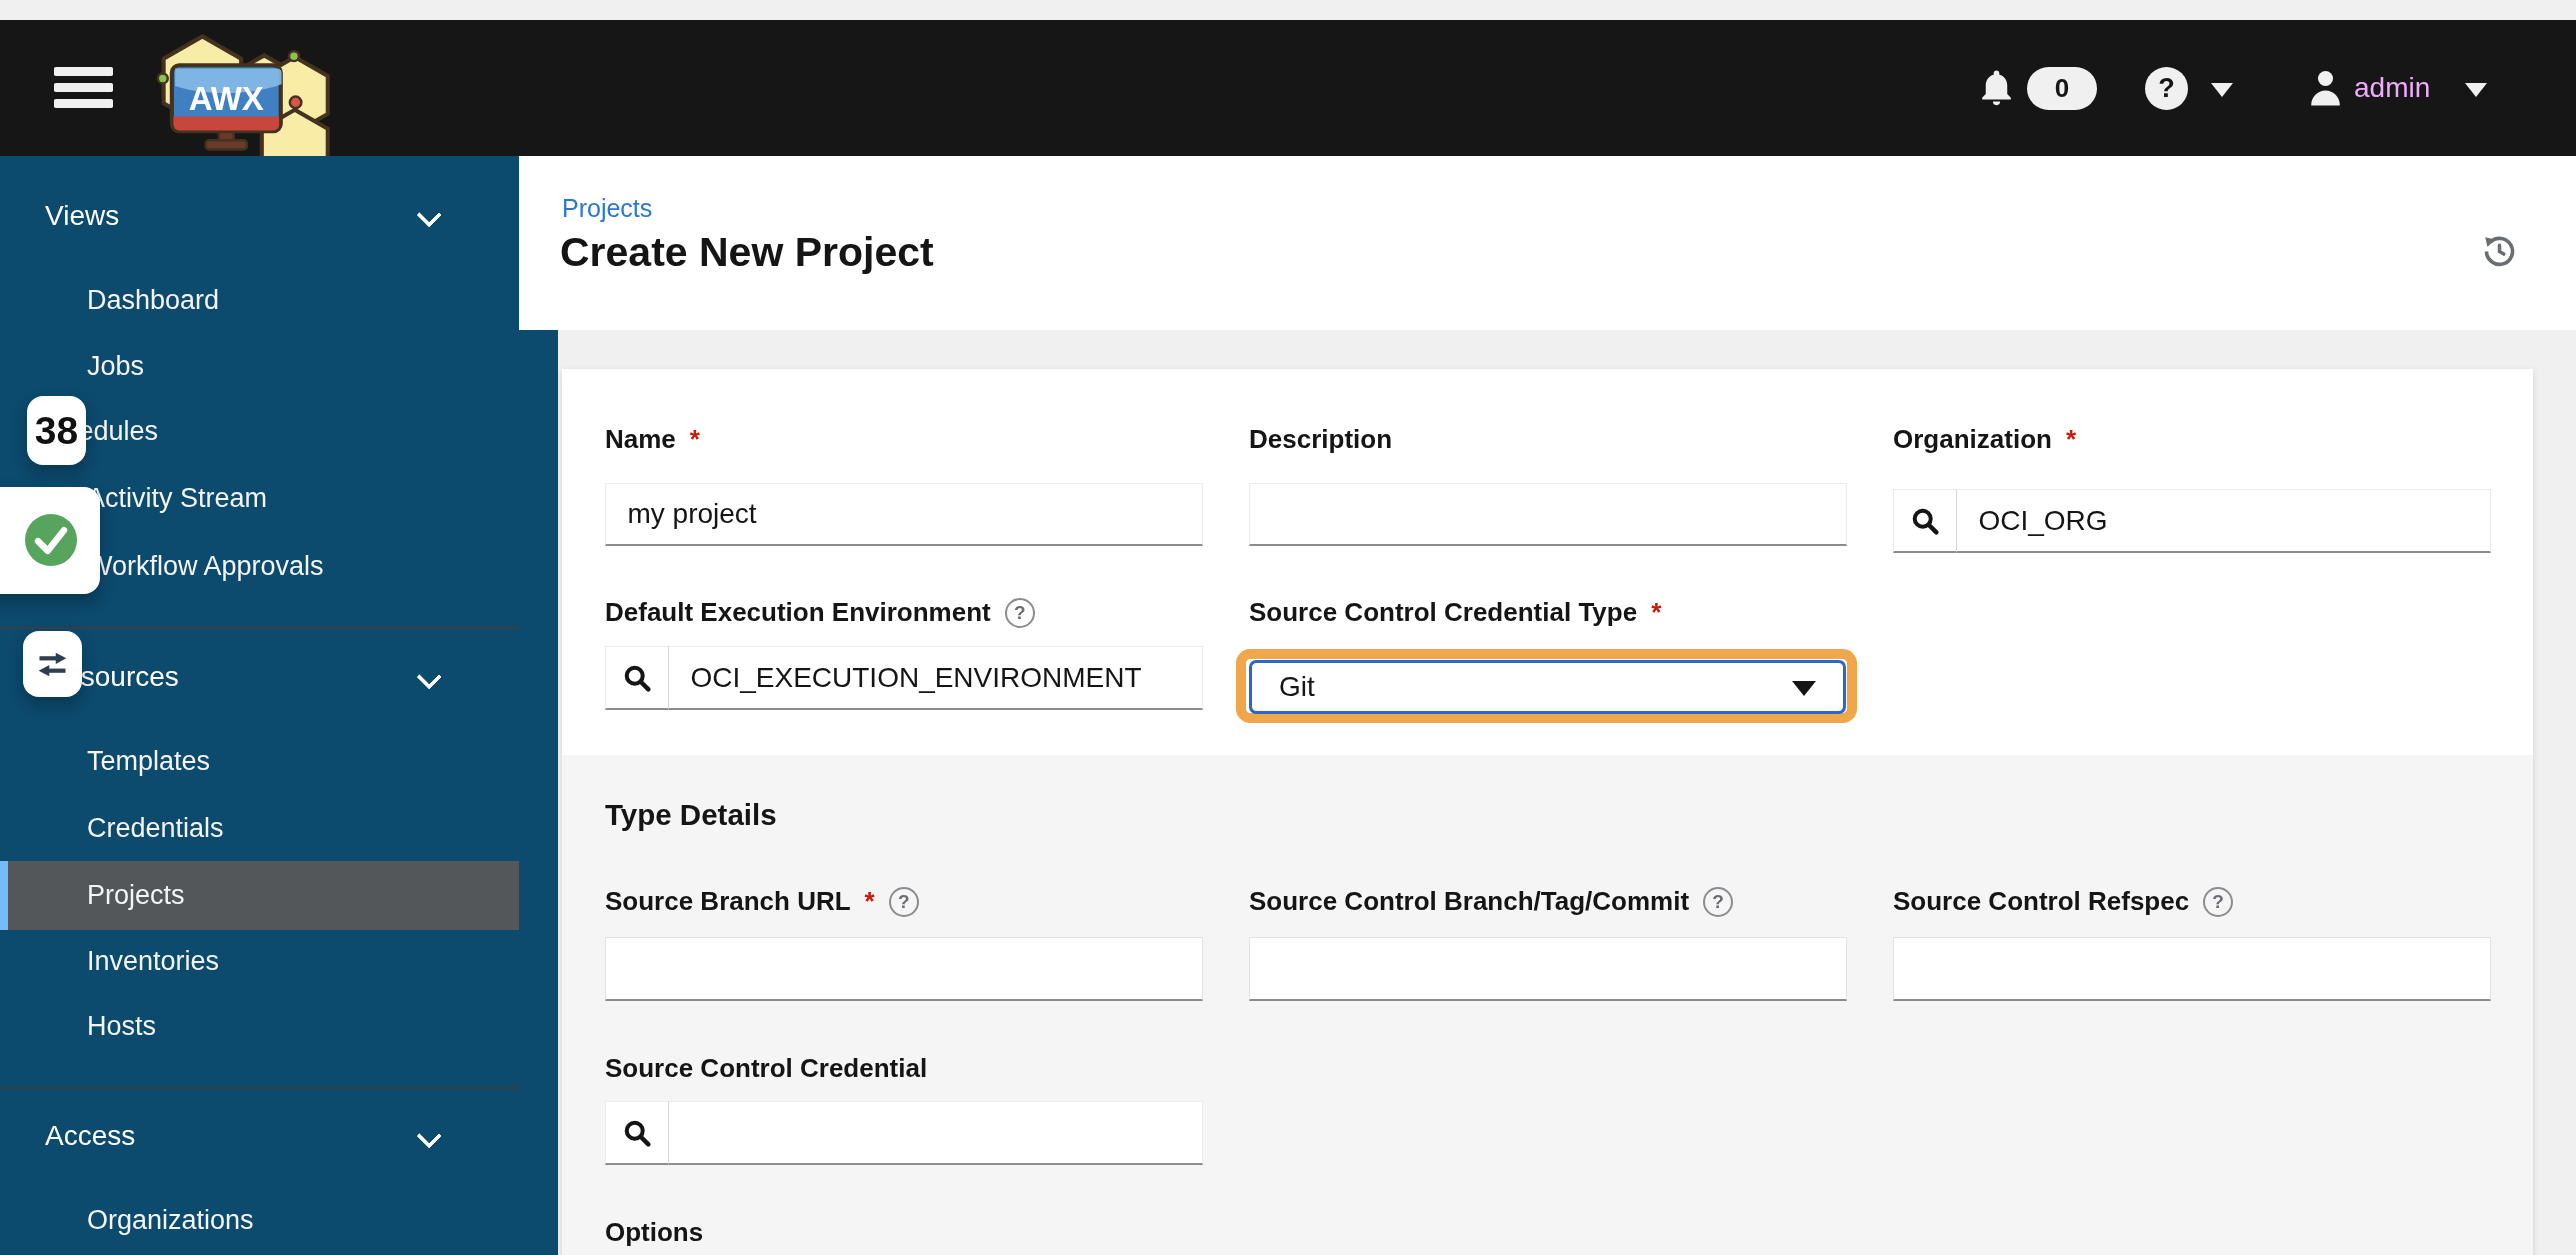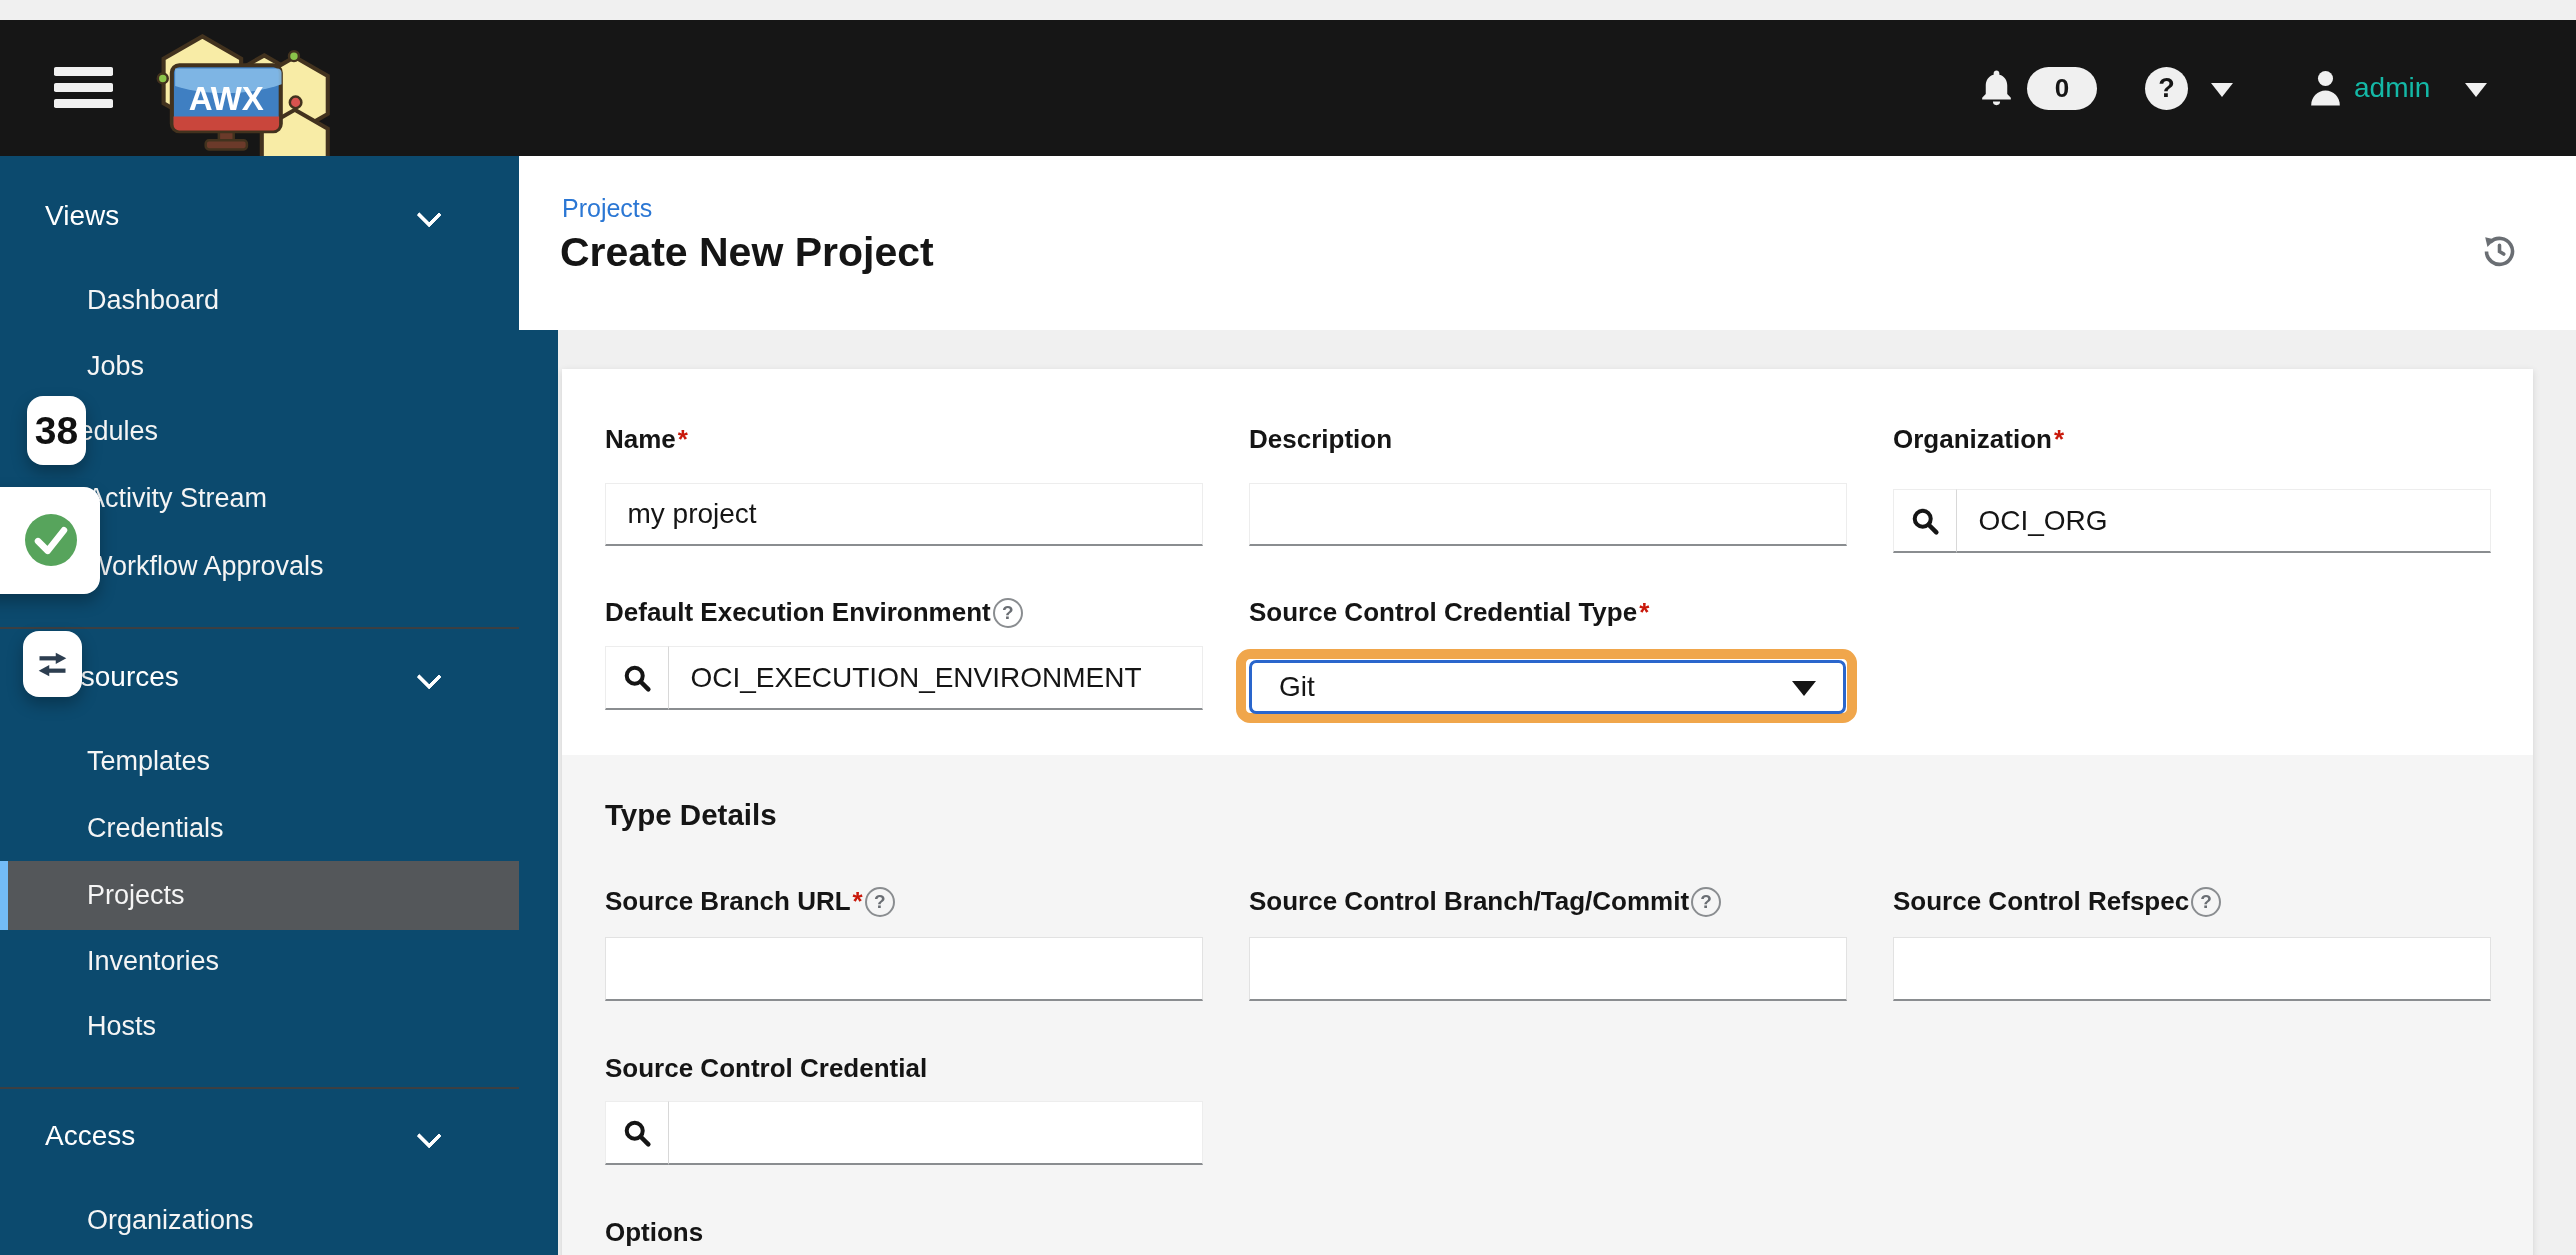--- a/index.html
+++ b/index.html
@@ -16,21 +16,21 @@
   .pill{position:absolute;left:77px;top:47px;min-width:70px;height:43px;background:#f0f0f0;border-radius:21.5px;
         display:flex;align-items:center;justify-content:center;font-size:26px;font-weight:700;color:#161616;}
   .qcircle{position:absolute;left:195px;top:47px;width:43px;height:43px;border-radius:50%;background:#f0f0f0;
         display:flex;align-items:center;justify-content:center;font-size:27px;font-weight:700;color:#161616;}
   .caret{position:absolute;width:0;height:0;border-left:11.6px solid transparent;border-right:11.6px solid transparent;
         border-top:14.3px solid #f0f0f0;}
   .caret.c1{left:261px;top:63px;}
   .caret.c2{left:515px;top:63px;}
   .person{position:absolute;left:354px;top:45px;width:43px;height:45px;}
   .admin{position:absolute;left:404px;top:0;height:136px;display:flex;align-items:center;
-        font-size:28px;color:#14b8a6;}
+        font-size:28px;color:#f0abfc;}
 
   
   .sidebar{position:absolute;left:0;top:136px;width:558px;height:1120px;background:#0c4a6e;}
   .nav-group-label{position:absolute;left:45px;height:66px;display:flex;align-items:center;
         font-size:28px;color:#fff;}
   .nav-item{position:absolute;left:0;width:519px;height:66px;display:flex;align-items:center;
         padding-left:87px;box-sizing:border-box;font-size:27px;color:#f5f5f5;cursor:pointer;}
   .nav-item.active{background:#54575a;border-left:8px solid #73bcf7;padding-left:79px;height:69px;}
   .chev{position:absolute;left:417px;width:23px;height:23px;}
   .chev::after{content:"";position:absolute;left:2.7px;top:1.8px;width:14.3px;height:14.3px;
@@ -49,21 +49,21 @@
   .content-header{position:absolute;left:519px;top:136px;width:2057px;height:174px;background:#fff;}
   .breadcrumb{position:absolute;left:43px;top:38px;font-size:25px;color:#2b77d4;cursor:pointer;}
   .page-title{position:absolute;left:41px;top:73px;font-size:41px;font-weight:700;color:#151515;}
   .history-btn{position:absolute;left:1955px;top:70px;width:50px;height:50px;display:flex;align-items:center;justify-content:center;cursor:pointer;}
 
   
   .card{position:absolute;left:562px;top:349px;width:1971px;height:984px;background:#fff;
         box-shadow:0 1.8px 7.2px rgba(3,3,3,.12);}
   .f{position:absolute;width:598px;}
   .col1{left:43px;} .col2{left:687px;} .col3{left:1331px;}
-  .lbl{font-size:26px;font-weight:700;color:#151515;display:flex;align-items:center;gap:2px;text-align:right;}
+  .lbl{font-size:26px;font-weight:700;color:#151515;display:flex;align-items:center;gap:14px;text-align:right;}
   .req{color:#c9190b;font-weight:700;}
   .helpi{width:30px;height:30px;border-radius:50%;border:2.7px solid #8a8d90;box-sizing:border-box;
         display:flex;align-items:center;justify-content:center;font-size:19px;font-weight:700;color:#6a6e73;}
   .tinput{width:100%;height:63px;box-sizing:border-box;background:#fff;border:1.8px solid #ededed;
         border-bottom:2.7px solid #8a8d90;font-size:28px;color:#151515;padding:0 21.5px;
         font-family:"Liberation Sans","DejaVu Sans",sans-serif;outline:none;}
   .lookup{display:flex;height:64px;}
   .lookup .sbtn{width:72px;height:64px;box-sizing:border-box;background:#fff;border:1.8px solid #ededed;
         border-bottom:2.7px solid #8a8d90;border-right:1.8px solid #d8d8d8;display:flex;align-items:center;
         justify-content:center;cursor:pointer;}

